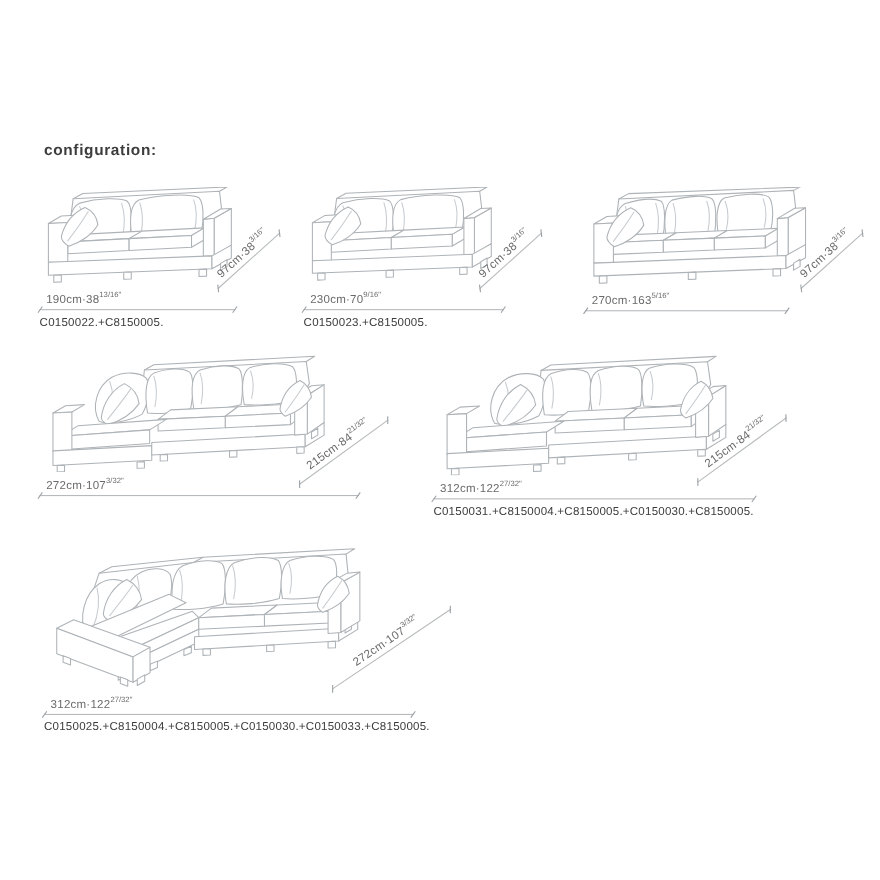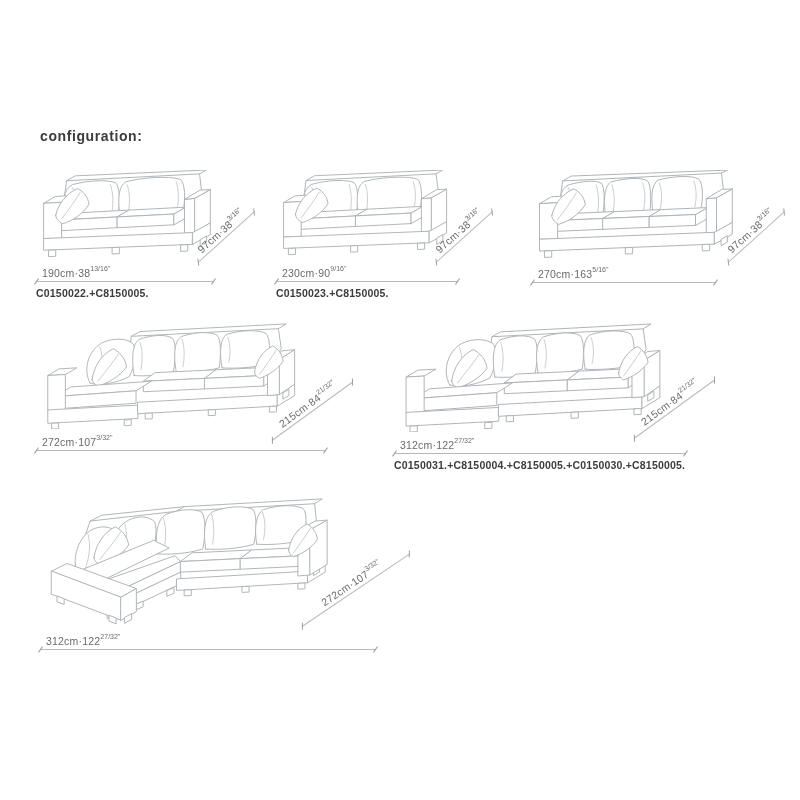--- a/index.html
+++ b/index.html
@@ -26,21 +26,21 @@
     transform:rotate(35deg);
   }
   .dim-rule::before{left:0;}
   .dim-rule::after{right:0;}
   .width-dim{margin-top:2px;}
   .depth-dim{
     position:absolute;transform-origin:left bottom;text-align:center;
   }
   .depth-dim .dim-text{margin:0 0 1px 0;display:block;}
   .code{
-    margin-top:5px;font-size:10.5px;font-weight:bold;color:#3c3c3c;
+    margin-top:5px;font-size:10.5px;font-weight:normal;color:#3c3c3c;
     letter-spacing:.2px;white-space:nowrap;
   }
 </style>
 </head>
 <body>
 
 <svg width="0" height="0" style="position:absolute" aria-hidden="true">
   <defs>
     <g id="sym-straight-2" stroke="#aeb3b7" fill="#ffffff" stroke-width="1" stroke-linejoin="round" stroke-linecap="round">
       <path d="M31 11 L40 6 L174 0 L167 4" fill="none"></path>
@@ -192,21 +192,21 @@
 
   <div class="figure" style="left:276px;top:170px;width:230px;">
     <svg class="art" width="192" height="88" viewBox="0 0 200 92">
         <use href="#sym-straight-2"></use>
       </svg>
     <div class="depth-dim" style="left:160px;top:76px;width:76px;transform:rotate(-42deg);">
       <span class="dim-text"><span>97cm·38</span><sup>3/16"</sup></span>
       <div class="dim-rule"></div>
     </div>
     <div class="width-dim" style="margin-top:4px;">
-      <span class="dim-text"><span>230cm·90</span><sup>9/16"</sup></span>
+      <span class="dim-text"><span>230cm·70</span><sup>9/16"</sup></span>
       <div class="dim-rule" style="width:182px;"></div>
     </div>
     <div class="code">C0150023.+C8150005.</div>
   </div>
 
   <div class="figure" style="left:532px;top:170px;width:232px;">
     <svg class="art" width="222" height="91" viewBox="0 0 225 92">
         <use href="#sym-straight-3"></use>
       </svg>
     <div class="depth-dim" style="left:196px;top:76px;width:76px;transform:rotate(-42deg);">
@@ -253,15 +253,16 @@
         <use href="#sym-corner"></use>
       </svg>
     <div class="depth-dim" style="left:262px;top:114px;width:130px;transform:rotate(-34deg);">
       <span class="dim-text"><span>272cm·107</span><sup>3/32"</sup></span>
       <div class="dim-rule"></div>
     </div>
     <div class="width-dim">
       <span class="dim-text"><span>312cm·122</span><sup>27/32"</sup></span>
       <div class="dim-rule" style="width:336px;"></div>
     </div>
+    <div class="code">C0150025.+C8150004.+C8150005.+C0150030.+C0150033.+C8150005.</div>
   </div>
 
 </div>
 
 </body></html>

